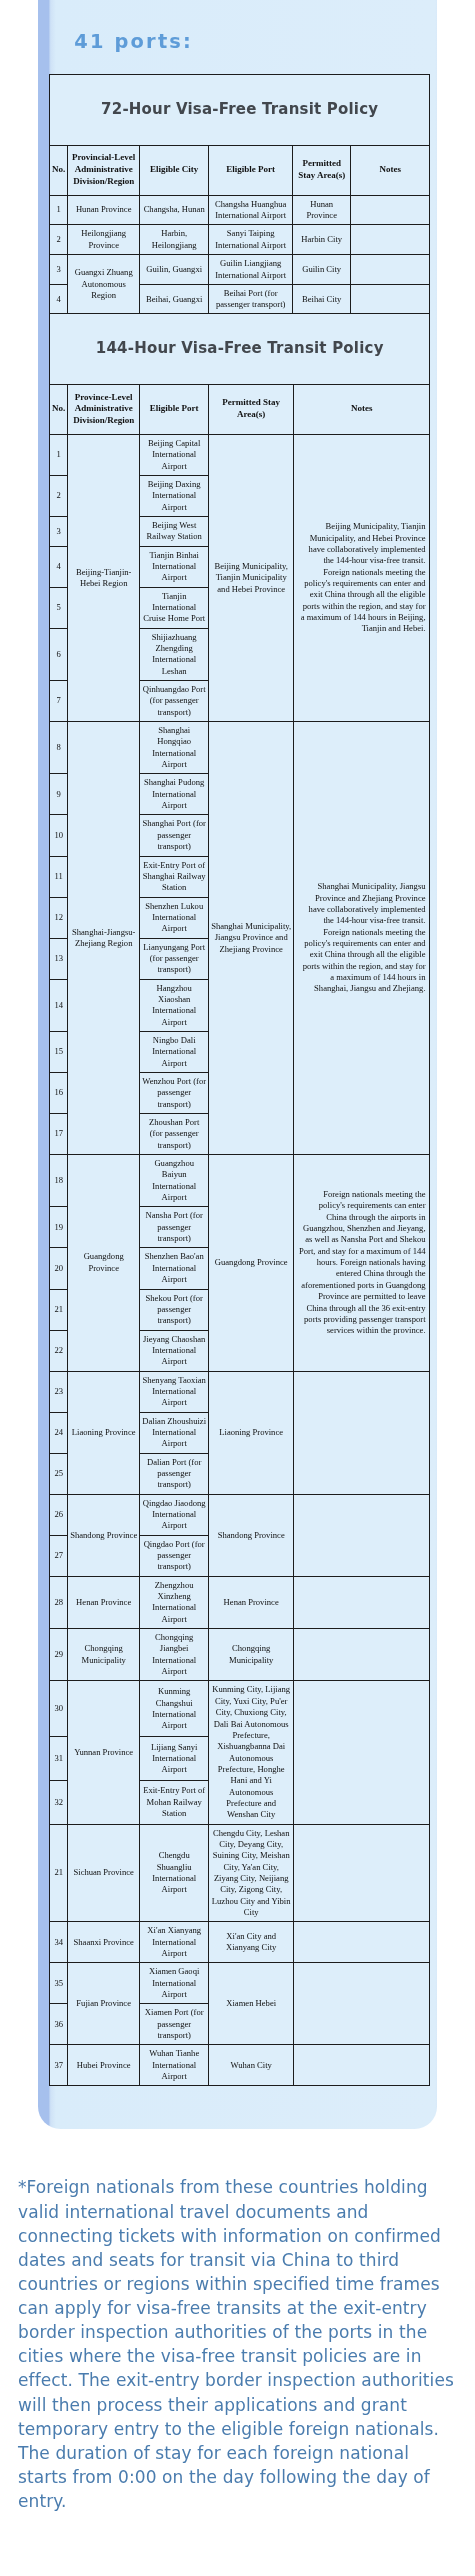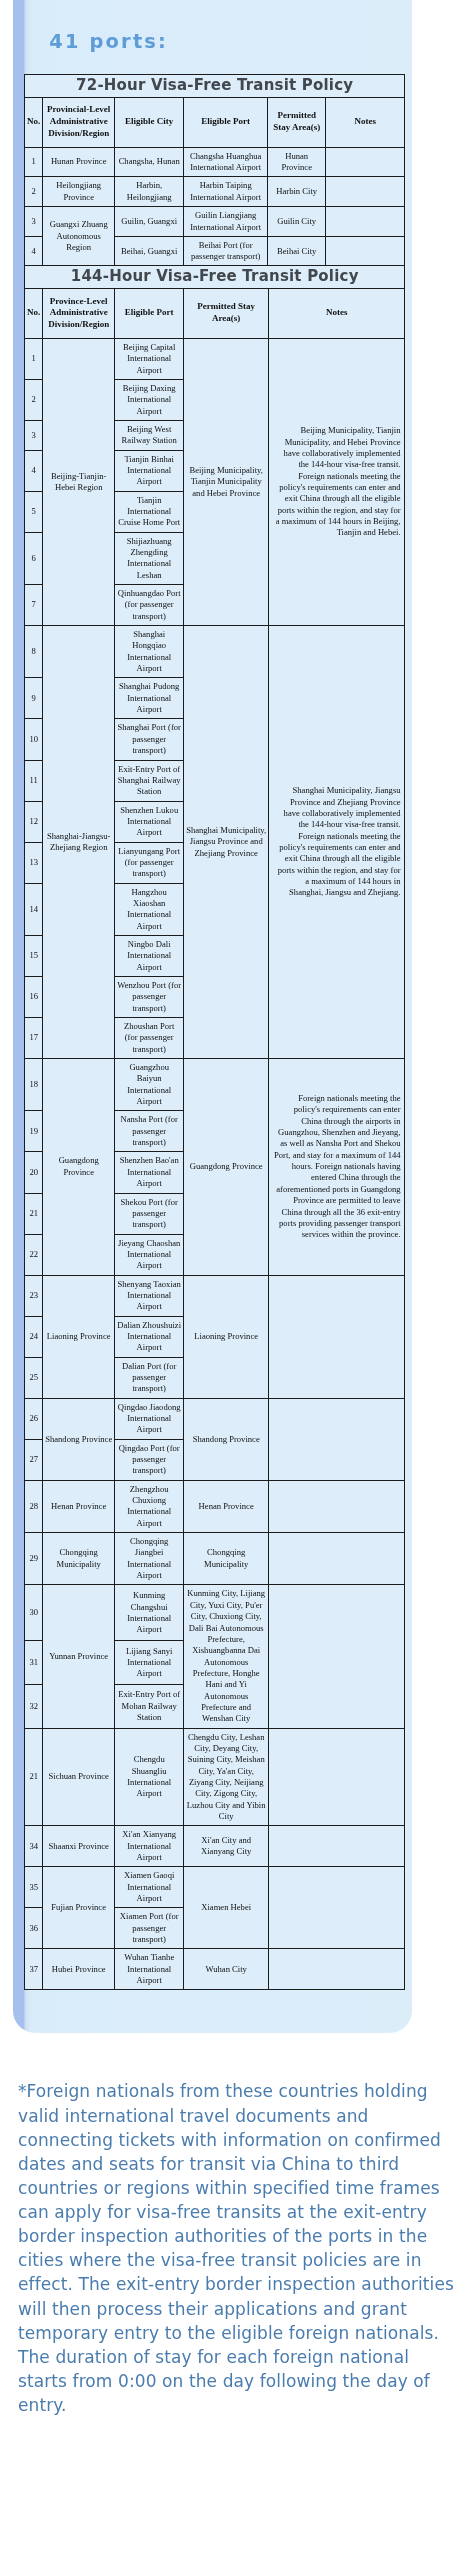--- a/index.html
+++ b/index.html
@@ -3,21 +3,21 @@
 <meta charset="utf-8">
 <style>
   html,body { margin:0; padding:0; }
   body {
     width:475px; min-height:2576px;
     background:#ffffff;
     font-family:"DejaVu Sans", sans-serif;
     position:relative;
   }
   .band {
-    margin-left:13px;
+    margin-left:38px;
     width:399px;
     box-sizing:border-box;
     border-radius:0 0 22.4px 22.4px;
     padding:30px 0 43px 0;
     background:linear-gradient(90deg,
       #a6c0ed 0px, #a6c0ed 10.5px, #cfe2f6 12.7px,
       #d9ecfa 18px, #dcedfa 397px,
       #cddef6 406px, #cddef6 426px);
   }
   .card-content { margin-left:11.2px; margin-right:22.4px; }
@@ -45,21 +45,21 @@
     text-align:center;
     vertical-align:middle;
     padding:3px 1.5px;
     word-wrap:break-word;
   }
   .section-title th {
     font-family:"DejaVu Sans", sans-serif;
     font-size:15px;
     font-weight:bold;
     color:#42474d;
-    padding:1px 3px;
+    padding:25px 3px;
     letter-spacing:0.2px;
   }
   .col-head th {
     font-weight:bold;
     font-size:9px;
     padding:6.7px 1.5px;
   }
   .transit td.cell-notes {
     text-align:right;
     padding:3px 3.7px;
@@ -106,21 +106,21 @@
             <td rowspan="1">Hunan Province</td>
             <td>Changsha, Hunan</td>
             <td>Changsha Huanghua International Airport</td>
             <td>Hunan Province</td>
             <td class="cell-notes"></td>
           </tr>
           <tr>
             <td>2</td>
             <td rowspan="1">Heilongjiang Province</td>
             <td>Harbin, Heilongjiang</td>
-            <td>Harbin Taiping International Airport</td>
+            <td>Sanyi Taiping International Airport</td>
             <td>Harbin City</td>
             <td class="cell-notes"></td>
           </tr>
           <tr>
             <td>3</td>
             <td rowspan="2">Guangxi Zhuang Autonomous Region</td>
             <td>Guilin, Guangxi</td>
             <td>Guilin Liangjiang International Airport</td>
             <td>Guilin City</td>
             <td class="cell-notes"></td>
@@ -273,21 +273,21 @@
             <td rowspan="2">Shandong Province</td>
             <td class="cell-notes" rowspan="2"></td>
           </tr>
           <tr>
             <td>27</td>
             <td>Qingdao Port (for passenger transport)</td>
           </tr>
           <tr>
             <td>28</td>
             <td rowspan="1">Henan Province</td>
-            <td>Zhengzhou Chuxiong International Airport</td>
+            <td>Zhengzhou Xinzheng International Airport</td>
             <td rowspan="1">Henan Province</td>
             <td class="cell-notes" rowspan="1"></td>
           </tr>
           <tr>
             <td>29</td>
             <td rowspan="1">Chongqing Municipality</td>
             <td>Chongqing Jiangbei International Airport</td>
             <td rowspan="1">Chongqing Municipality</td>
             <td class="cell-notes" rowspan="1"></td>
           </tr>

